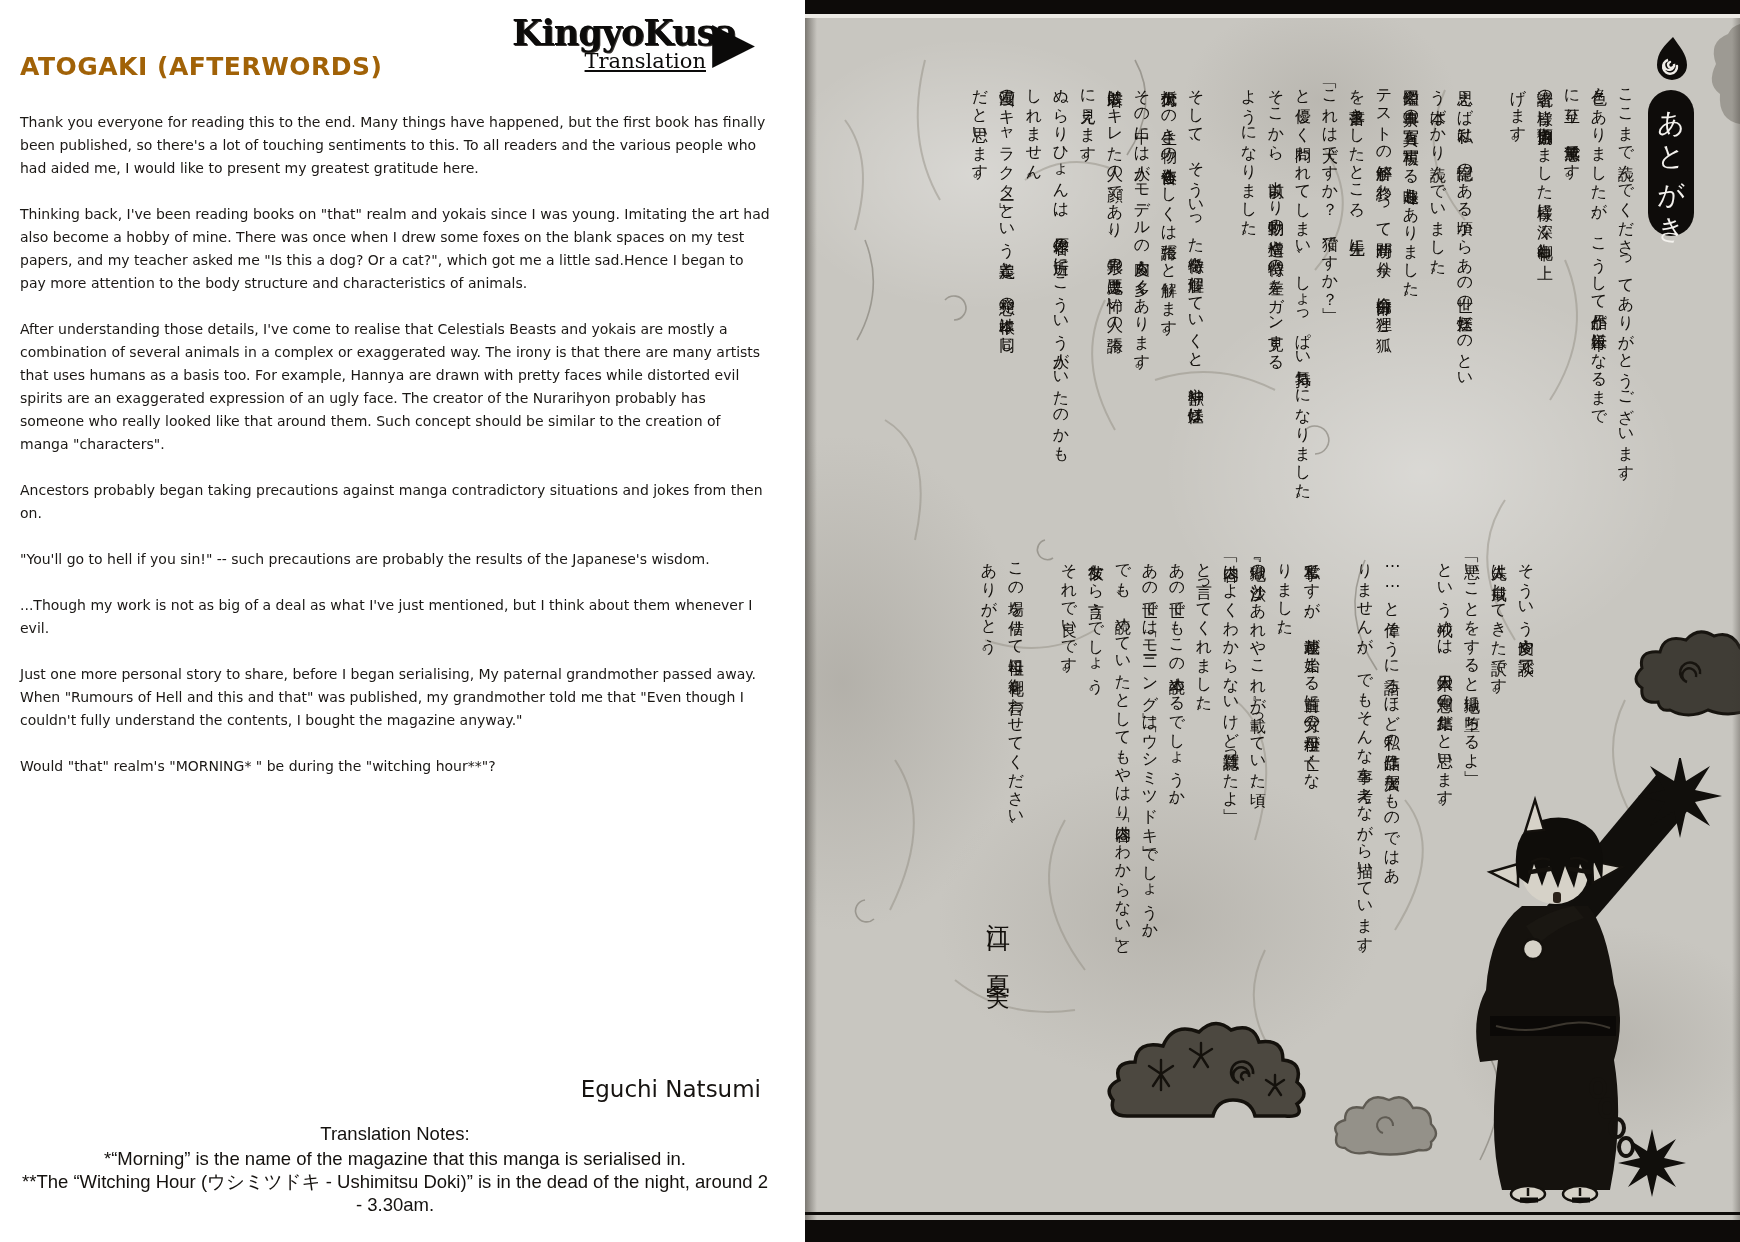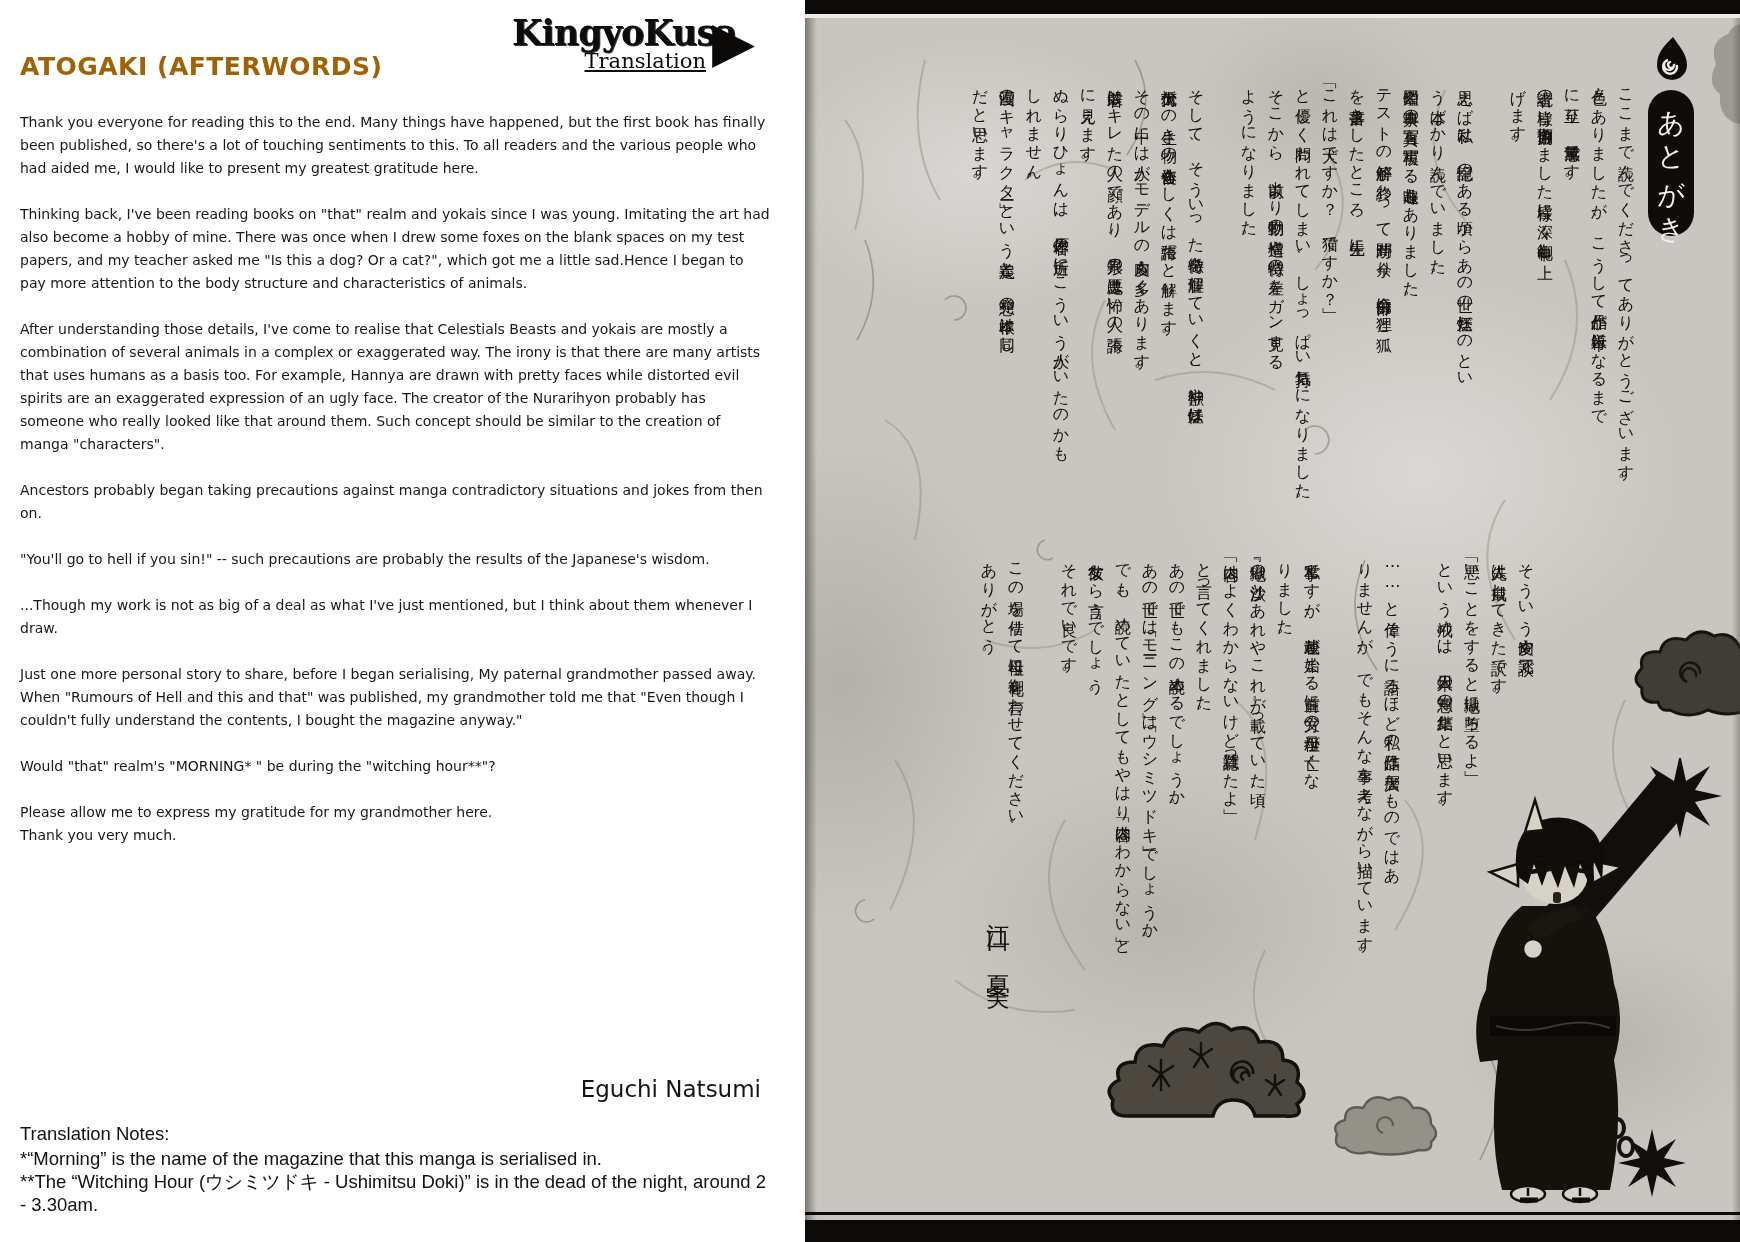--- a/index.html
+++ b/index.html
@@ -9,21 +9,21 @@
   
   .page-left { position:absolute; left:0; top:0; width:805px; height:1242px; background:#ffffff; padding:52px 28px 0 20px; }
   .page-title { font-size:25px; font-weight:bold; letter-spacing:.5px; color:#a16207; margin-bottom:30px; font-family:"DejaVu Sans", sans-serif; }
   .logo { position:absolute; left:512px; top:12px; width:200px; text-align:center; }
   .logo-name { display:block; font-family:"DejaVu Serif", serif; font-weight:bold; font-size:35px; letter-spacing:-1px; color:#0c0b0a; text-shadow:1px 1px 0 #3a3632; }
   .logo-sub { display:block; font-family:"DejaVu Serif", serif; font-size:21px; color:#0c0b0a; margin-top:-4px; text-align:right; padding-right:6px;text-decoration:underline; }
   .next-arrow { position:absolute; left:712px; top:14px; font-size:56px; line-height:1; color:#0b0a09; }
   .body-text { width:752px; font-size:14px; line-height:23px; color:#1b1815; }
   .en-para { margin-bottom:23px; white-space:pre-line; }
   .signature-en { position:absolute; right:44px; top:1076px; font-size:23px; color:#161310; }
-  .notes { position:absolute; left:20px; top:1122px; width:750px; font-family:"Liberation Sans", sans-serif; font-size:18.5px; line-height:23px; color:#14110e; }
+  .notes { position:absolute; left:20px; top:1122px; width:750px; font-family:"Liberation Sans", sans-serif; font-size:18.5px; line-height:23px; color:#14110e;text-align:center; }
   .note-title { margin-bottom:2px; }
   .note-line { }
 
   
   .page-right { position:absolute; left:805px; top:0; width:935px; height:1242px; overflow:hidden;
     background-color:#c8c6c0;
     background-image:
       radial-gradient(ellipse 320px 220px at 18% 14%, rgba(255,255,255,.30), transparent 62%),
       radial-gradient(ellipse 420px 320px at 66% 38%, rgba(255,255,255,.33), transparent 62%),
       radial-gradient(ellipse 360px 260px at 38% 74%, rgba(158,154,146,.38), transparent 62%),
@@ -69,25 +69,23 @@
   <span class="next-arrow">▶</span>
 
   <h1 class="page-title">ATOGAKI (AFTERWORDS)</h1>
 
   <div class="body-text">
       <div class="en-para">Thank you everyone for reading this to the end. Many things have happened, but the first book has finally been published, so there's a lot of touching sentiments to this. To all readers and the various people who had aided me, I would like to present my greatest gratitude here.</div>
       <div class="en-para">Thinking back, I've been reading books on "that" realm and yokais since I was young. Imitating the art had also become a hobby of mine. There was once when I drew some foxes on the blank spaces on my test papers, and my teacher asked me "Is this a dog? Or a cat?", which got me a little sad.Hence I began to pay more attention to the body structure and characteristics of animals.</div>
       <div class="en-para">After understanding those details, I've come to realise that Celestials Beasts and yokais are mostly a combination of several animals in a complex or exaggerated way. The irony is that there are many artists that uses humans as a basis too. For example, Hannya are drawn with pretty faces while distorted evil spirits are an exaggerated expression of an ugly face. The creator of the Nurarihyon probably has someone who really looked like that around them. Such concept should be similar to the creation of manga "characters".</div>
       <div class="en-para">Ancestors probably began taking precautions against manga contradictory situations and jokes from then on.</div>
       <div class="en-para">"You'll go to hell if you sin!" -- such precautions are probably the results of the Japanese's wisdom.</div>
-      <div class="en-para">...Though my work is not as big of a deal as what I've just mentioned, but I think about them whenever I draw.</div>
+      <div class="en-para">...Though my work is not as big of a deal as what I've just mentioned, but I think about them whenever I evil.</div>
       <div class="en-para">Just one more personal story to share, before I began serialising, My paternal grandmother passed away. When "Rumours of Hell and this and that" was published, my grandmother told me that "Even though I couldn't fully understand the contents, I bought the magazine anyway."</div>
       <div class="en-para">Would "that" realm's "MORNING* " be during the "witching hour**"?</div>
-      <div class="en-para">Please allow me to express my gratitude for my grandmother here.
-Thank you very much.</div>
     </div>
 
   <div class="signature-en">Eguchi Natsumi</div>
 
   <div class="notes">
     <div class="note-title">Translation Notes:</div>
     <div>
         <div class="note-line">*“Morning” is the name of the magazine that this manga is serialised in.</div>
         <div class="note-line">**The “Witching Hour (ウシミツドキ - Ushimitsu Doki)” is in the dead of the night, around 2 - 3.30am.</div>
       </div>

